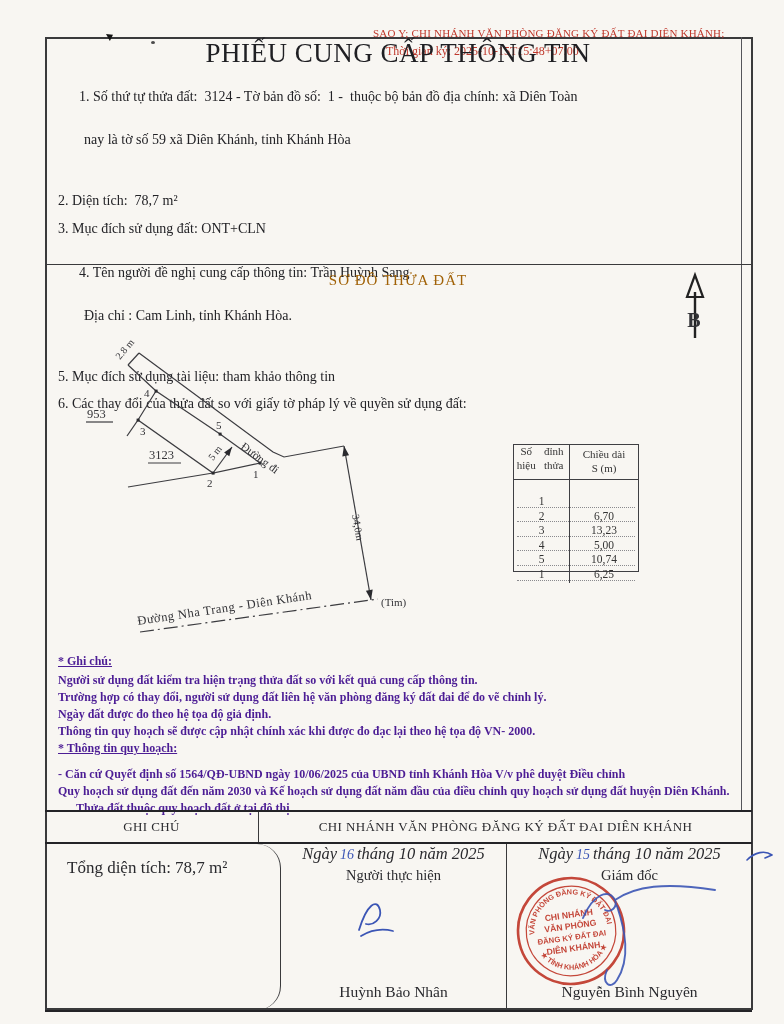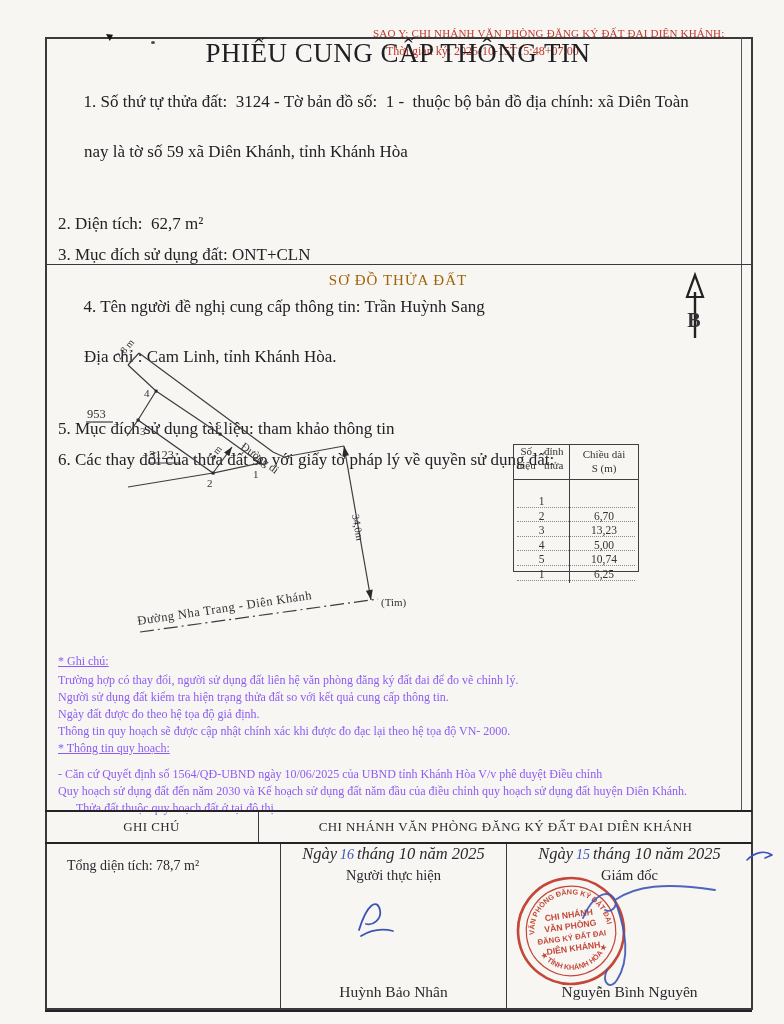--- a/index.html
+++ b/index.html
@@ -13,53 +13,53 @@
   .speck1{position:absolute;left:106px;top:34px;width:7px;height:7px;background:#151515;
         clip-path:polygon(0 0,100% 10%,55% 100%);}
   .speck2{position:absolute;left:151px;top:41px;width:4px;height:3px;background:#4a4a4a;border-radius:50%;}
 
   .overlay-red1{position:absolute;left:373px;top:27px;width:390px;z-index:1;
         font-size:11px;color:#bf382c;letter-spacing:0.2px;}
   .overlay-red2{position:absolute;left:386px;top:44px;z-index:1;font-size:12px;color:#bf382c;}
   .title{position:absolute;left:45px;top:38px;width:706px;z-index:2;text-align:center;
         font-size:27px;letter-spacing:0.5px;color:#1f1f23;}
 
-  .items{position:absolute;left:58px;top:71px;width:668px;font-size:17px;color:#222226;}
+  .items{position:absolute;left:58px;top:71px;width:668px;font-size:14px;color:#222226;}
   .items .item{margin-bottom:10px;white-space:pre-wrap;line-height:1.22;}
   .items .cont{padding-left:26px;margin-top:9px;}
 
   .map-title{position:absolute;left:45px;top:272px;width:706px;text-align:center;
         font-size:15px;letter-spacing:1px;font-weight:normal;color:#a16207;}
 
   .sketch{position:absolute;left:0px;top:270px;width:784px;height:365px;}
   .sketch text{fill:#333337;}
 
   .vtable{position:absolute;left:513px;top:444px;width:124px;height:126px;
         border:1.5px solid #3f3f43;font-size:11px;color:#333;}
   .vtable .vhead{display:flex;height:34px;border-bottom:1.5px solid #3f3f43;text-align:center;}
   .vtable .vh1{width:55px;border-right:1.2px solid #3f3f43;display:flex;flex-direction:row;justify-content:center;line-height:1.25;}
   .vtable .vh2{flex:1;display:flex;flex-direction:column;justify-content:center;line-height:1.25;}
   .vtable .vrow{display:flex;height:14.6px;position:relative;font-size:11.5px;}
   .vtable .vrow::after{content:"";position:absolute;left:3px;right:3px;bottom:2px;
         border-bottom:1.4px dotted #8a8a8e;}
   .vtable .vc1{width:55px;border-right:1.2px solid #3f3f43;text-align:center;z-index:1;}
   .vtable .vc2{flex:1;text-align:center;z-index:1;}
 
-  .notes{position:absolute;left:58px;top:653px;width:684px;font-size:12px;line-height:1.42;color:#8b5cf6;}
+  .notes{position:absolute;left:58px;top:653px;width:684px;font-size:12px;line-height:1.42;color:#4c1d95;font-weight:bold;}
   .notes .nhead{text-decoration:underline;margin-bottom:2px;}
   .notes .gap{height:7px;}
   .notes .indent{padding-left:18px;}
 
   .btable{position:absolute;left:45px;top:810px;width:707px;height:198px;
         border-top:2.5px solid #232327;border-bottom:2.5px solid #232327;color:#2a2a2e;}
   .bt-header{display:flex;height:30px;border-bottom:2px solid #232327;font-size:13px;letter-spacing:0.4px;}
   .bt-h1{width:213px;border-right:1.5px solid #3a3a3c;display:flex;align-items:center;justify-content:center;}
   .bt-h2{flex:1;display:flex;align-items:center;justify-content:center;}
   .bt-body{display:flex;height:166px;}
-  .bt-c1{width:213px;border-right:1.5px solid #3a3a3c;padding:14px 0 2px 22px;font-size:14px;}
+  .bt-c1{width:213px;border-right:1.5px solid #3a3a3c;padding:14px 0 2px 22px;font-size:17px;border-radius:24px;}
   .bt-c2{width:225px;border-right:1.5px solid #3a3a3c;position:relative;text-align:center;}
   .bt-c3{flex:1;position:relative;text-align:center;}
   .dateline{font-size:16.5px;font-style:italic;}
   .hand{color:#3b55b5;font-size:14px;font-style:italic;padding:0 3px;}
   .role{margin-top:3px;font-size:14.5px;}
   .sign-name{position:absolute;bottom:9px;left:0;right:0;font-size:15.5px;}
   .sig-svg{position:absolute;}
   .stamp{position:absolute;left:8px;top:31px;width:112px;height:112px;opacity:0.92;}
 </style>
 </head>
@@ -74,21 +74,21 @@
 
   <div class="overlay-red1">SAO Y; CHI NHÁNH VĂN PHÒNG ĐĂNG KÝ ĐẤT ĐAI DIÊN KHÁNH;</div>
   <div class="overlay-red2">Thời gian ký: 2025-10-15T15:48+07:00</div>
   <div class="title">PHIẾU CUNG CẤP THÔNG TIN</div>
 
   <div class="items">
     <div class="item">
       <span>1. Số thứ tự thửa đất:  3124 - Tờ bản đồ số:  1 -  thuộc bộ bản đồ địa chính: xã Diên Toàn</span>
       <div class="cont">nay là tờ số 59 xã Diên Khánh, tỉnh Khánh Hòa</div>
     </div>
-    <div class="item">2. Diện tích:  62,7 m²</div>
+    <div class="item">2. Diện tích:  78,7 m²</div>
     <div class="item">3. Mục đích sử dụng đất: ONT+CLN</div>
     <div class="item">
       <span>4. Tên người đề nghị cung cấp thông tin: Trần Huỳnh Sang</span>
       <div class="cont">Địa chỉ : Cam Linh, tỉnh Khánh Hòa.</div>
     </div>
     <div class="item">5. Mục đích sử dụng tài liệu: tham khảo thông tin</div>
     <div class="item">6. Các thay đổi của thửa đất so với giấy tờ pháp lý về quyền sử dụng đất:</div>
   </div>
 
   <div class="sep-items"></div>
@@ -175,22 +175,22 @@
       <div class="vc2">10,74</div>
     </div>
     <div class="vrow">
       <div class="vc1">1</div>
       <div class="vc2">6,25</div>
     </div>
   </div>
 
   <div class="notes">
     <div class="nhead">* Ghi chú:</div>
+    <div>Người sử dụng đất kiểm tra hiện trạng thửa đất so với kết quả cung cấp thông tin.</div>
     <div>Trường hợp có thay đổi, người sử dụng đất liên hệ văn phòng đăng ký đất đai để đo vẽ chỉnh lý.</div>
-    <div>Người sử dụng đất kiểm tra hiện trạng thửa đất so với kết quả cung cấp thông tin.</div>
     <div>Ngày đất được đo theo hệ tọa độ giả định.</div>
     <div>Thông tin quy hoạch sẽ được cập nhật chính xác khi được đo đạc lại theo hệ tọa độ VN- 2000.</div>
     <div class="nhead">* Thông tin quy hoạch:</div>
     <div class="gap"></div>
     <div>- Căn cứ Quyết định số 1564/QĐ-UBND ngày 10/06/2025 của UBND tỉnh Khánh Hòa V/v phê duyệt Điều chỉnh</div>
     <div>Quy hoạch sử dụng đất đến năm 2030 và Kế hoạch sử dụng đất năm đầu của điều chỉnh quy hoạch sử dụng đất huyện Diên Khánh.</div>
     <div class="indent">Thửa đất thuộc quy hoạch đất ở tại đô thị</div>
   </div>
 
   <div class="btable">

